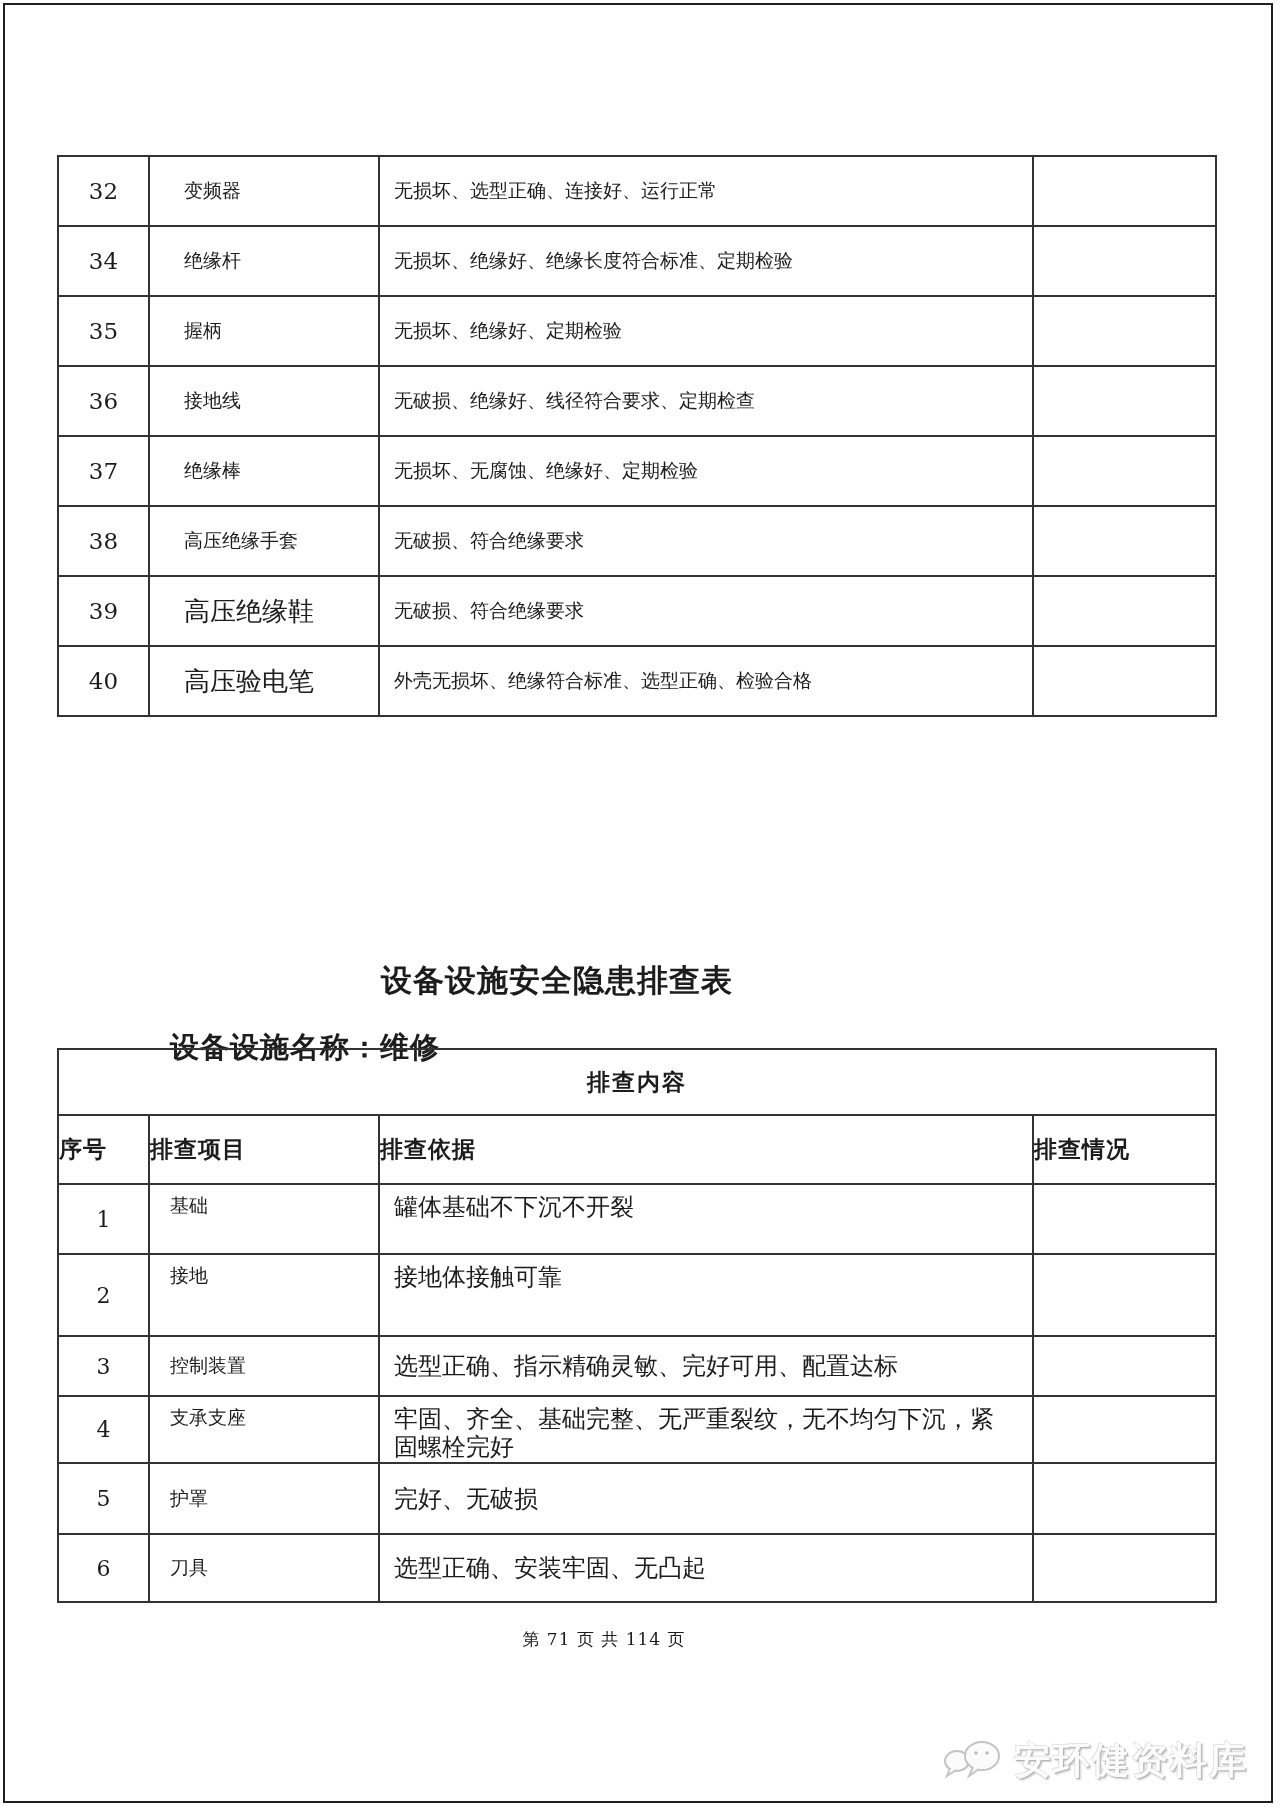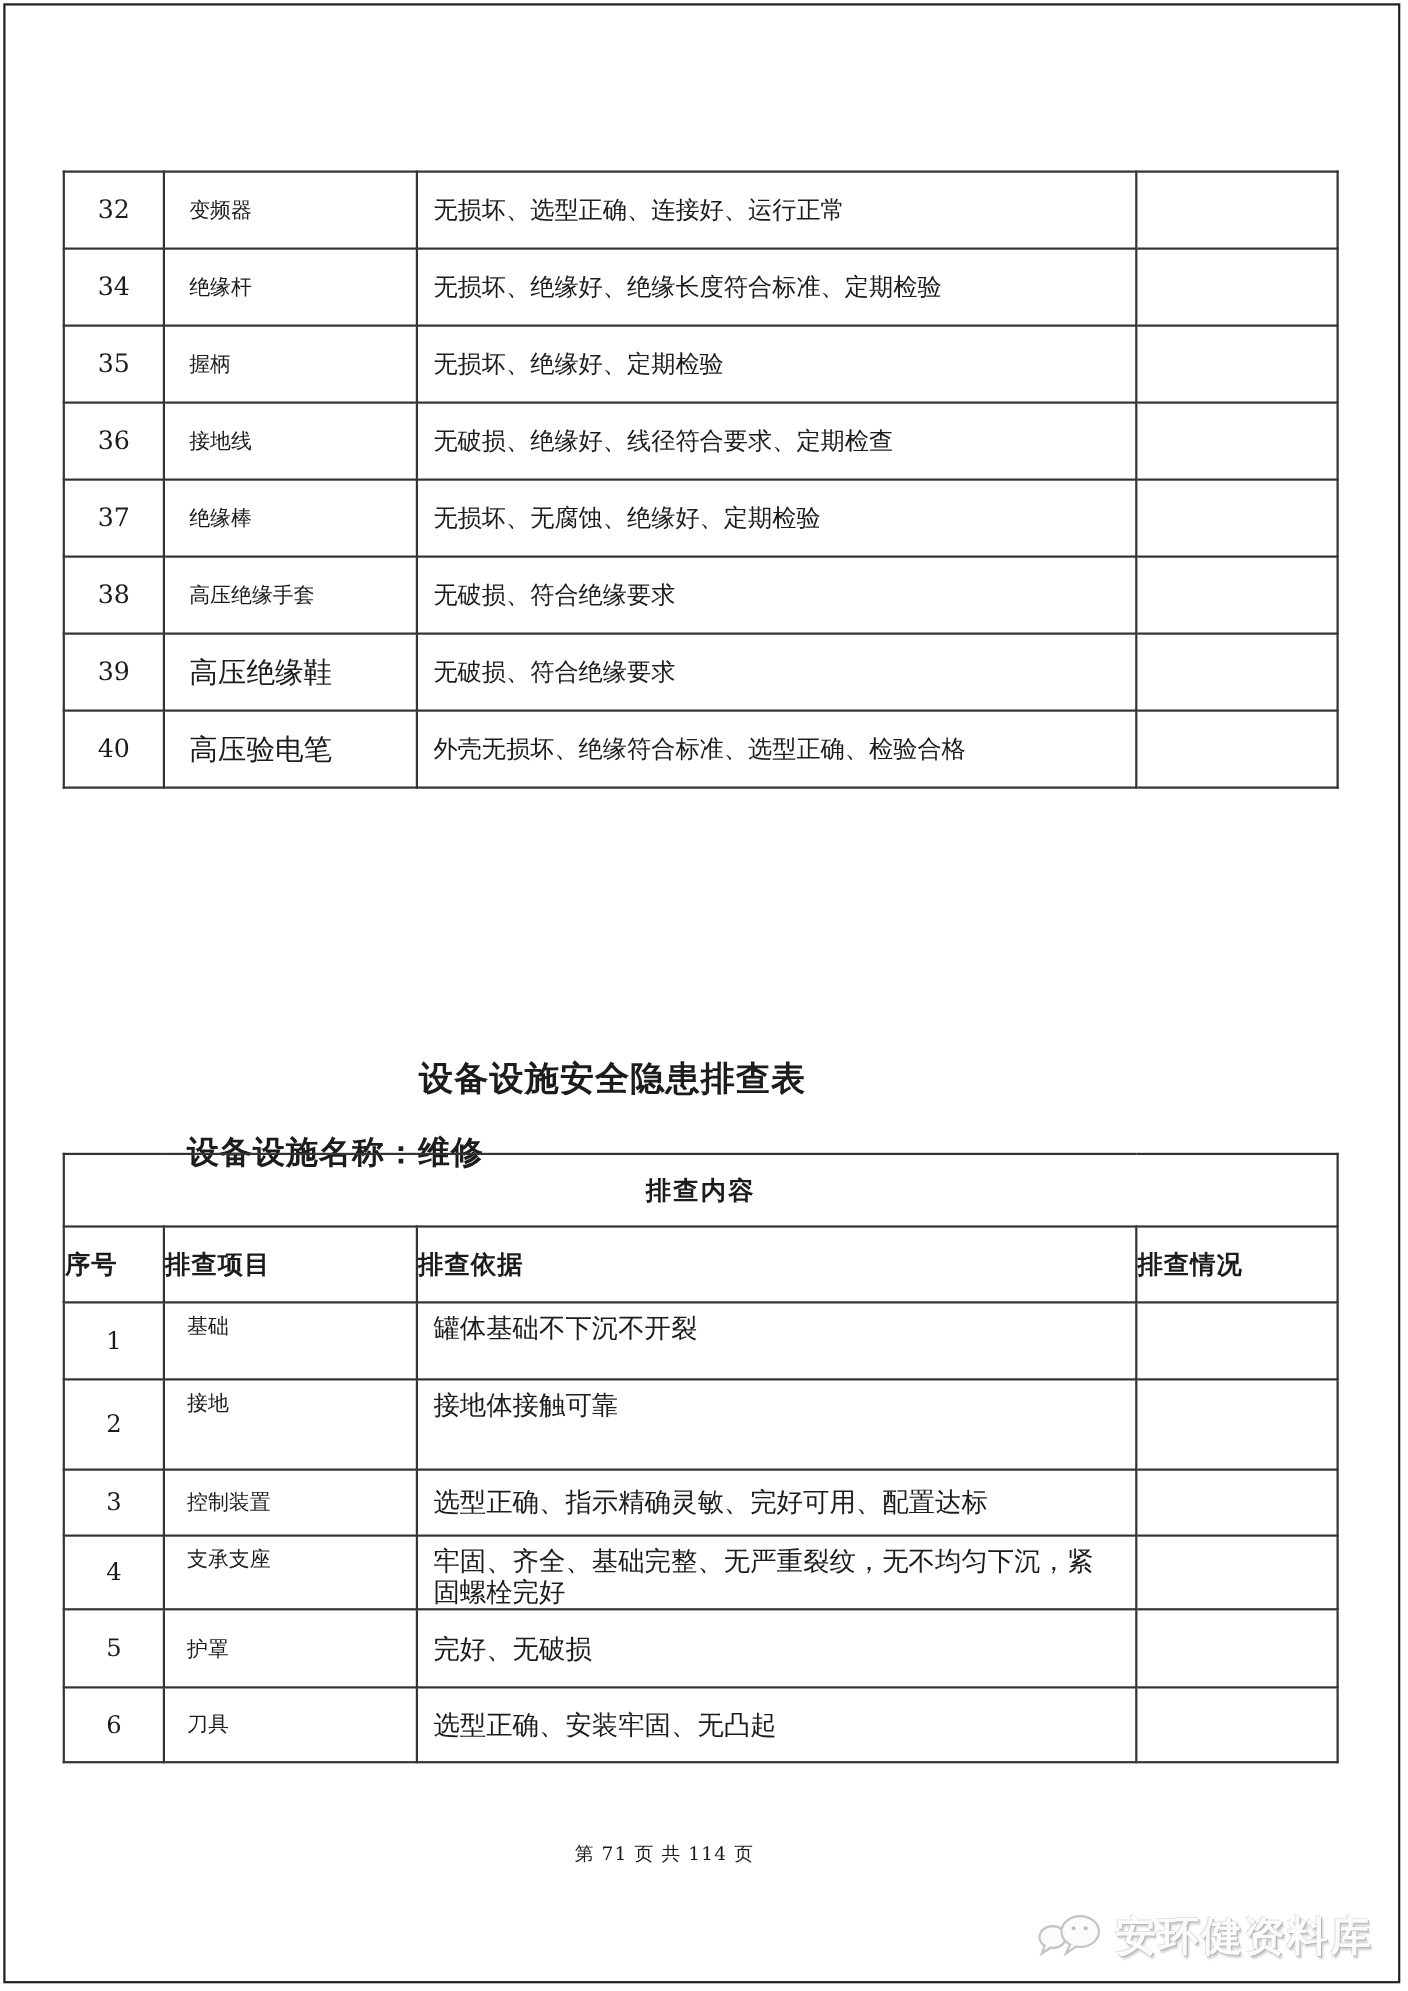--- a/index.html
+++ b/index.html
@@ -25,22 +25,22 @@
   table.doc-table td, table.doc-table th {
     border:2px solid #333333;
     padding:0;
     box-sizing:border-box;
     font-weight:normal;
   }
   
   #table1 { top:155px; }
   #table1 tr { height:70px; }
   #table1 td.no-cell   { text-align:center; font-size:23px; }
-  #table1 td.item-cell { padding-left:22px; font-size:19px; }
-  #table1 td.criteria-cell { padding-left:14px; font-size:22px;margin-left:47px; }
+  #table1 td.item-cell { padding-left:34px; font-size:19px; }
+  #table1 td.criteria-cell { padding-left:14px; font-size:19px;margin-left:47px; }
   #table1 tr:nth-child(7) td.item-cell,
   #table1 tr:nth-child(8) td.item-cell { font-size:26px; }
   #table1 tr:nth-child(9) td.item-cell { font-size:21px; }
   
   .section-title {
     position:absolute; left:0; top:960px; width:1114px;
     text-align:center;
     font-family:Liberation Mono, monospace;
     font-size:31px; font-weight:bold; letter-spacing:1px;
   }
@@ -68,21 +68,21 @@
   #table2 td.no-cell { text-align:center; font-size:22px; }
   #table2 td.item-cell { padding-left:20px; font-size:19px; }
   #table2 td.criteria-cell { padding:0 16px 0 14px; font-size:24px; line-height:28px; }
   #table2 tr.r1 td.item-cell, #table2 tr.r1 td.criteria-cell,
   #table2 tr.r2 td.item-cell, #table2 tr.r2 td.criteria-cell,
   #table2 tr.r4 td.item-cell, #table2 tr.r4 td.criteria-cell {
     vertical-align:top; padding-top:8px;
   }
   
   .page-footer {
-    position:absolute; left:0; top:1674px; width:1208px;
+    position:absolute; left:0; top:1628px; width:1208px;
     text-align:center; font-size:17px; letter-spacing:1px;
   }
   
   .watermark {
     position:absolute; top:1734px; right:32px;
     display:flex; align-items:center; gap:10px;
   }
   .watermark .wm-text {
     font-family:"Liberation Sans","DejaVu Sans",sans-serif;
     font-size:37px; font-weight:bold;

